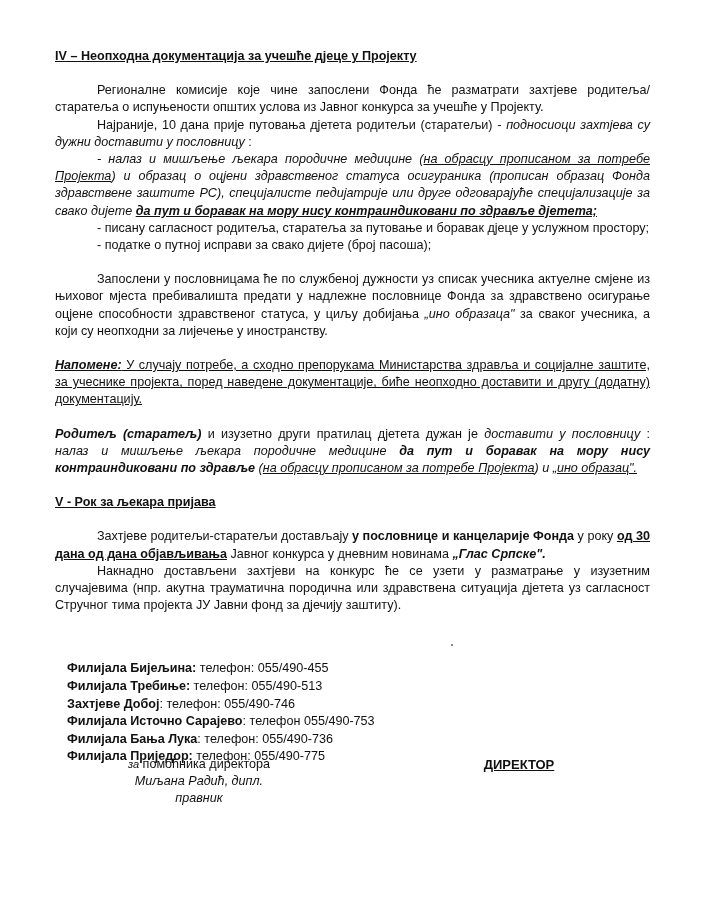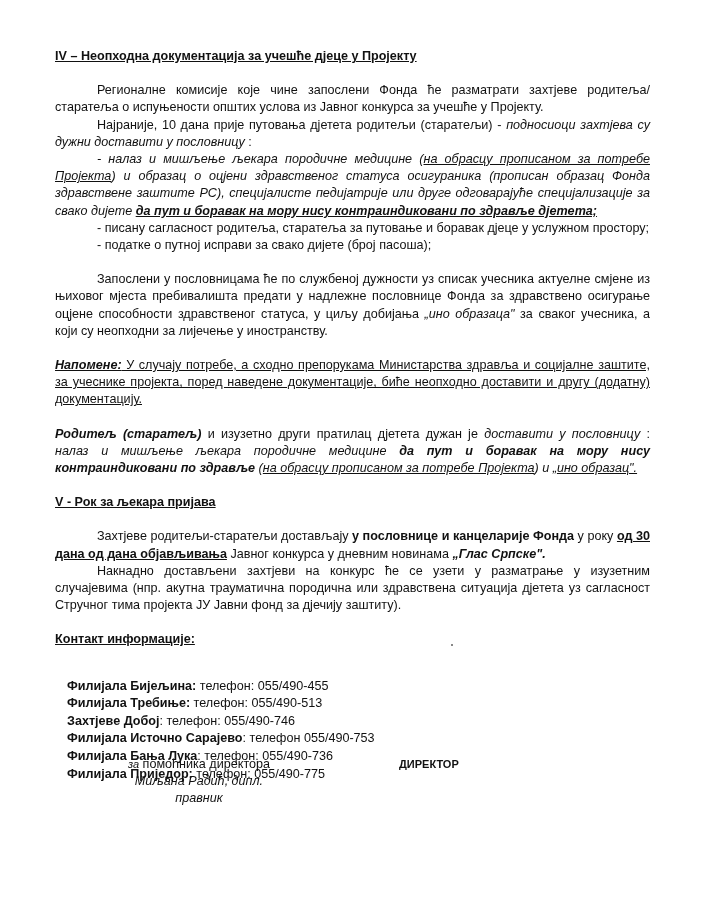--- a/index.html
+++ b/index.html
@@ -12,21 +12,21 @@
   .bul { text-indent: 42px; }
   .h { font-weight: bold; text-decoration: underline; margin: 0; }
   .gap1 { height: 17px; }
   .b { font-weight: bold; }
   .i { font-style: italic; }
   .u { text-decoration: underline; }
   .contacts { margin: 12px; }
   .contacts div { line-height: 17.6px; }
   .sig { position: absolute; top: 756px; left: 14px; width: 560px; height: 40px; }
   .sig-left { position: absolute; left: 100px; width: 170px; text-align: center; font-size: 12.6px; line-height: 17px; }
-  .sig-right { position: absolute; left: 385px; width: 240px; text-align: left; font-size: 11px; line-height: 17px; }
+  .sig-right { position: absolute; left: 385px; width: 240px; text-align: center; font-size: 13px; line-height: 17px; text-decoration: underline; }
   .speck { position: absolute; left: 451px; top: 644px; width: 2px; height: 2px; background: #888; }
   .small-i { font-style: italic; font-size: 11px; }
 </style>
 </head>
 <body>
 
 <div class="page">
 
   <p class="h">IV – Неопходна документација за учешће дјеце у Пројекту</p>
   <div class="gap1"></div>
@@ -56,21 +56,20 @@
 
   <p class="h">V - Рок  за љекара пријава</p>
   <div class="gap1"></div>
 
   <p class="p ind"><span>Захтјеве родитељи-старатељи достављају </span><span class="b">у пословнице и канцеларије Фонда</span><span> у року </span><span class="b u">од 30 дана од дана објављивања</span><span> Јавног конкурса  у дневним новинама </span><span class="b i">„Глас  Српске".</span></p>
 
   <p class="p ind">Накнадно достављени захтјеви на конкурс ће се узети у разматрање у изузетним случајевима (нпр. акутна трауматична породична или здравствена ситуација дјетета уз сагласност Стручног тима пројекта ЈУ Јавни фонд за дјечију заштиту).</p>
 
   <div class="gap1"></div>
 
-  <p class="h">Контакт информације:</p>
   <div class="gap1"></div>
 
   <div class="contacts">
     <div><span class="b">Филијала Бијељина:</span><span> телефон: 055/490-455</span></div>
     <div><span class="b">Филијала Требиње:</span><span> телефон: 055/490-513</span></div>
     <div><span class="b">Захтјеве Добој</span><span>: телефон: 055/490-746</span></div>
     <div><span class="b">Филијала Источно Сарајево</span><span>: телефон 055/490-753</span></div>
     <div><span class="b">Филијала Бања Лука</span><span>: телефон: 055/490-736</span></div>
     <div><span class="b">Филијала Приједор:</span><span> телефон:  055/490-775</span></div>
   </div>

